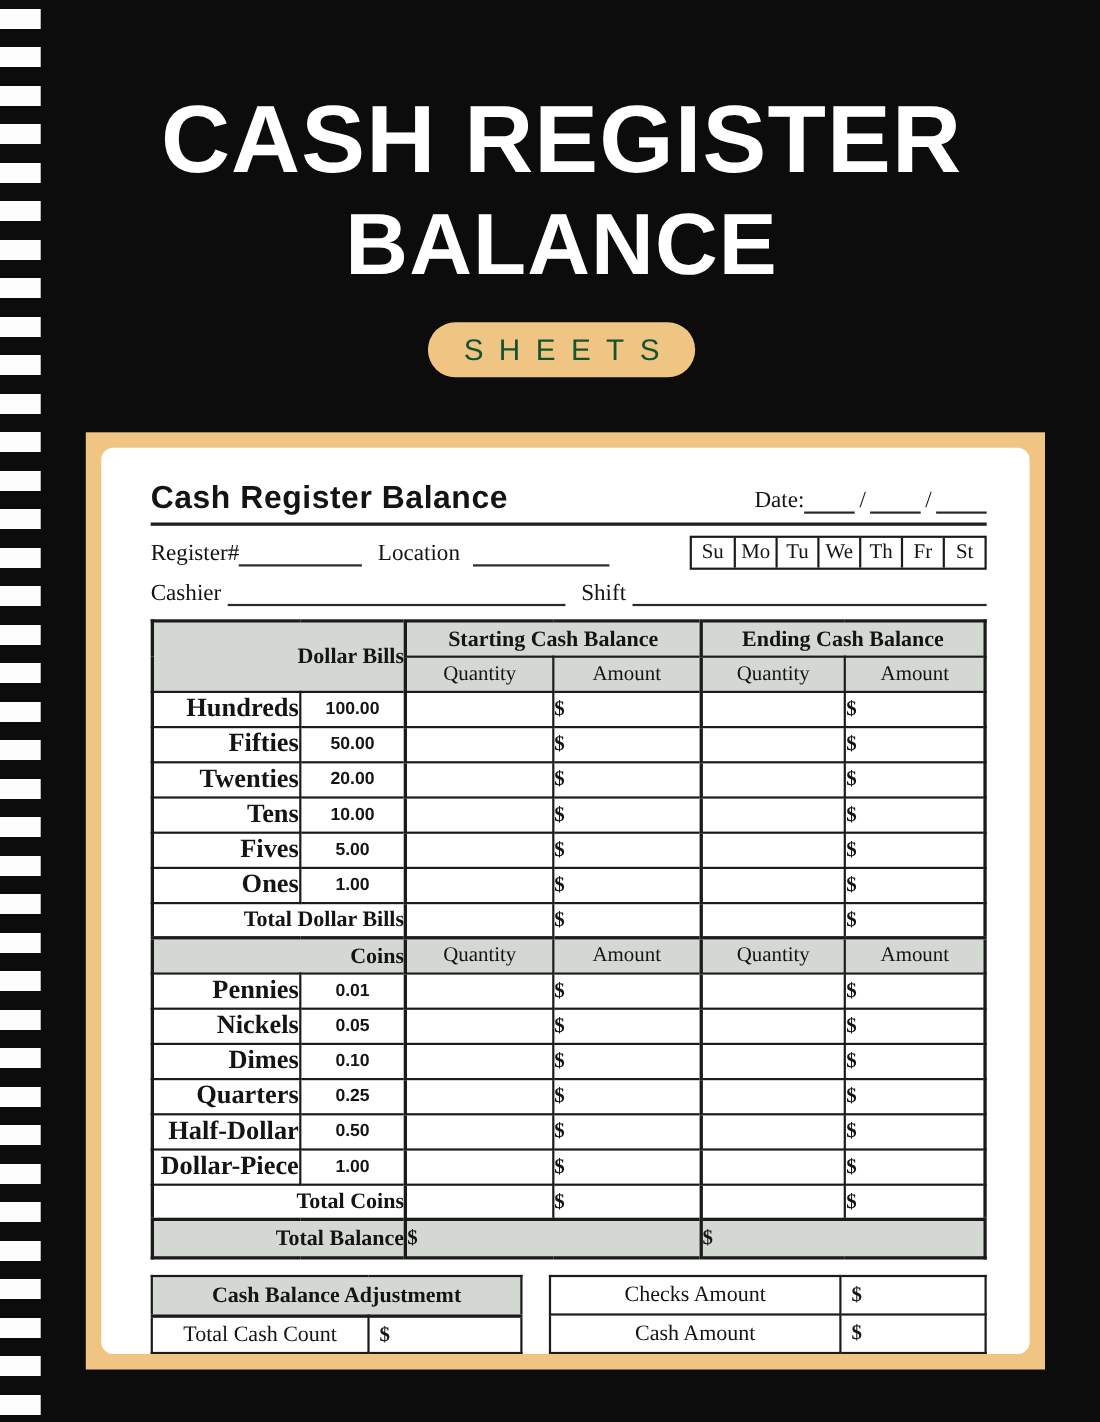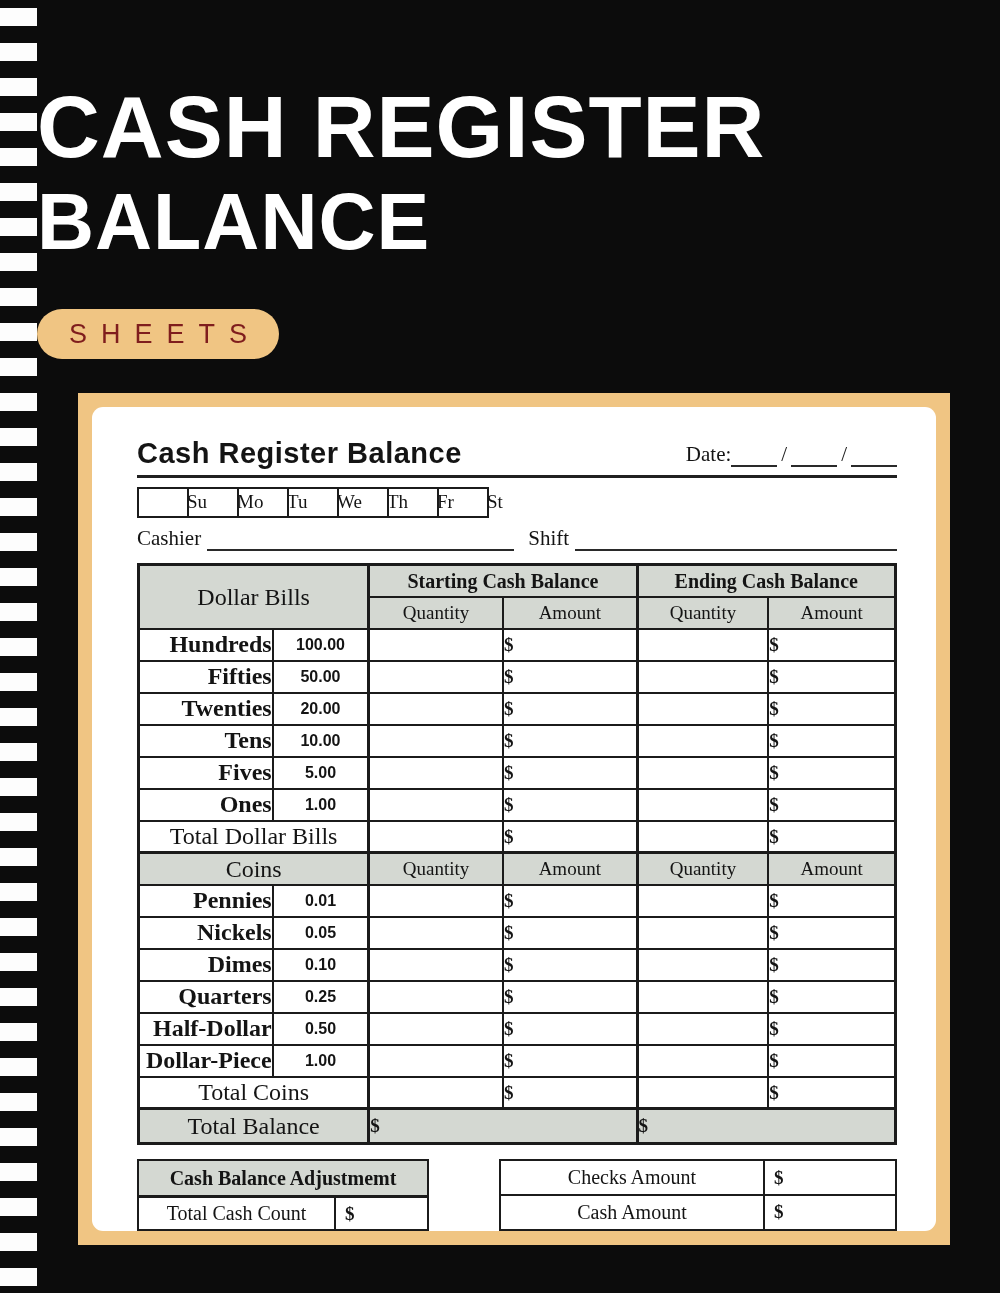--- a/index.html
+++ b/index.html
@@ -15,28 +15,28 @@
   #canvas{
     position:relative;width:1000px;height:1293px;background:var(--page-bg);
     overflow:hidden;font-family:"Liberation Serif","DejaVu Serif",serif;color:var(--ink);
   }
   
   .binder{
     position:absolute;left:0;top:8px;bottom:0;width:37px;
     background:repeating-linear-gradient(to bottom,#fdfdfd 0 18px,transparent 18px 35px);
   }
   
-  .title-block{position:absolute;left:37px;right:16px;top:83px;text-align:left;
+  .title-block{position:absolute;left:37px;right:16px;top:83px;text-align:center;
     font-family:"Liberation Sans","DejaVu Sans",sans-serif;color:#fff;}
   .title-main{font-size:87px;line-height:1;font-weight:700;letter-spacing:1px;}
   .title-sub{font-size:79px;line-height:1;font-weight:700;letter-spacing:1px;margin-top:12px;}
   .pill{
-    display:inline-block;margin-top:48px;background:var(--accent);
+    display:inline-block;margin-top:32px;background:var(--accent);
     min-width:220px;height:50px;line-height:50px;border-radius:25px;
-    color:#7f1d1d;font-size:27px;font-weight:400;letter-spacing:14px;
+    color:#14532d;font-size:27px;font-weight:400;letter-spacing:14px;
     padding:0 18px 0 32px;
   }
   
   .frame{position:absolute;left:78px;top:393px;width:872px;height:852px;background:var(--accent);padding:14px;}
   .sheet{position:relative;width:100%;height:100%;background:var(--sheet-bg);overflow:hidden;padding:30px 39px 0 45px;border-radius:11px;}
 
   .sheet-head{display:flex;justify-content:space-between;align-items:flex-end;}
   .sheet-title{font-family:"Liberation Sans","DejaVu Sans",sans-serif;font-weight:700;font-size:29px;letter-spacing:.5px;line-height:1.15;}
   .date-block{font-size:21px;display:flex;align-items:flex-end;padding-bottom:3px;}
   .date-block .lbl{margin-right:0;}
@@ -45,48 +45,48 @@
   .rule{border-bottom:3px solid #202020;margin-top:5px;}
 
   .form-row1{display:flex;justify-content:space-between;align-items:center;margin-top:9px;height:30px;}
   .fr-left{display:flex;align-items:flex-end;font-size:21px;flex:1;padding-right:24px;}
   .fr-left .lbl{white-space:nowrap;}
   .uline{border-bottom:2px solid #2a2a2a;height:18px;display:inline-block;}
   .u-register{width:112px;margin-right:14px;}
   .u-location{width:124px;}
   .gap12{width:12px;}
   .daybox{display:flex;border:2px solid var(--line);}
-  .daycell{width:38px;height:27px;line-height:25px;text-align:center;font-size:19px;border-left:2px solid var(--line);padding-left:48px;}
+  .daycell{width:38px;height:27px;line-height:25px;text-align:center;font-size:19px;border-left:2px solid var(--line);}
   .daycell:first-child{border-left:none;}
 
   .form-row2{display:flex;align-items:flex-end;margin-top:6px;height:28px;font-size:21px;}
   .u-cashier{flex:1.05;margin-right:14px;}
   .u-shift{flex:1.1;}
   .form-row2 .lbl{white-space:nowrap;margin-right:6px;}
 
   
   table{border-collapse:collapse;}
   .main-table{width:100%;margin-top:12px;border:3px solid var(--line);table-layout:fixed;}
   .main-table th,.main-table td{border:2px solid var(--line);height:32px;padding:0;overflow:hidden;white-space:nowrap;}
   .main-table .hdr{background:var(--header-bg);}
   .grp{border-left:3px solid var(--line) !important;}
   .thick-b{border-bottom:3px solid var(--line) !important;}
   .thick-t{border-top:3px solid var(--line) !important;}
   .c{text-align:center;}
-  .bold-serif{font-weight:400;font-size:24px;}
+  .bold-serif{font-weight:700;font-size:20px;text-align:right;}
   .hdr-big{font-weight:700;font-size:20px;height:36px;}
   .sub{font-weight:400;font-size:19px;}
   .rowlabel{font-size:24px;text-align:right;font-weight:700;}
   .val{font-family:"Liberation Sans","DejaVu Sans",sans-serif;font-size:16px;font-weight:700;text-align:center;}
   .dollar{font-weight:700;font-size:19px;text-align:left;padding-left:9px;}
   .tb-row td{height:35px;}
 
   
   .bottom{display:flex;justify-content:space-between;margin-top:14px;}
-  .adj-table{width:292px;border:2px solid var(--line);}
+  .adj-table{width:338px;border:2px solid var(--line);}
   .adj-table th,.adj-table td{border:2px solid var(--line);}
   .adj-table th{background:var(--header-bg);height:36px;font-size:20px;font-weight:700;}
   .adj-table td{height:34px;}
   .adj-label{width:197px;text-align:center;font-size:20px;}
   .amt-table{width:398px;border:2px solid var(--line);}
   .amt-table td{border:2px solid var(--line);height:34px;}
   .amt-label{width:264px;text-align:center;font-size:20px;}
 </style>
 </head>
 <body>
@@ -111,20 +111,27 @@
           <span class="seg"></span>
           <span class="slash">/</span>
           <span class="seg"></span>
           <span class="slash">/</span>
           <span class="seg"></span>
         </div>
       </div>
       <div class="rule"></div>
 
       <div class="form-row1">
+        <div class="fr-left">
+          <span class="lbl">Register#</span>
+          <span class="uline u-register"></span>
+          <span class="lbl">Location</span>
+          <span class="gap12"></span>
+          <span class="uline u-location"></span>
+        </div>
         <div class="daybox">
           <span class="daycell">Su</span>
           <span class="daycell">Mo</span>
           <span class="daycell">Tu</span>
           <span class="daycell">We</span>
           <span class="daycell">Th</span>
           <span class="daycell">Fr</span>
           <span class="daycell">St</span>
         </div>
       </div>

